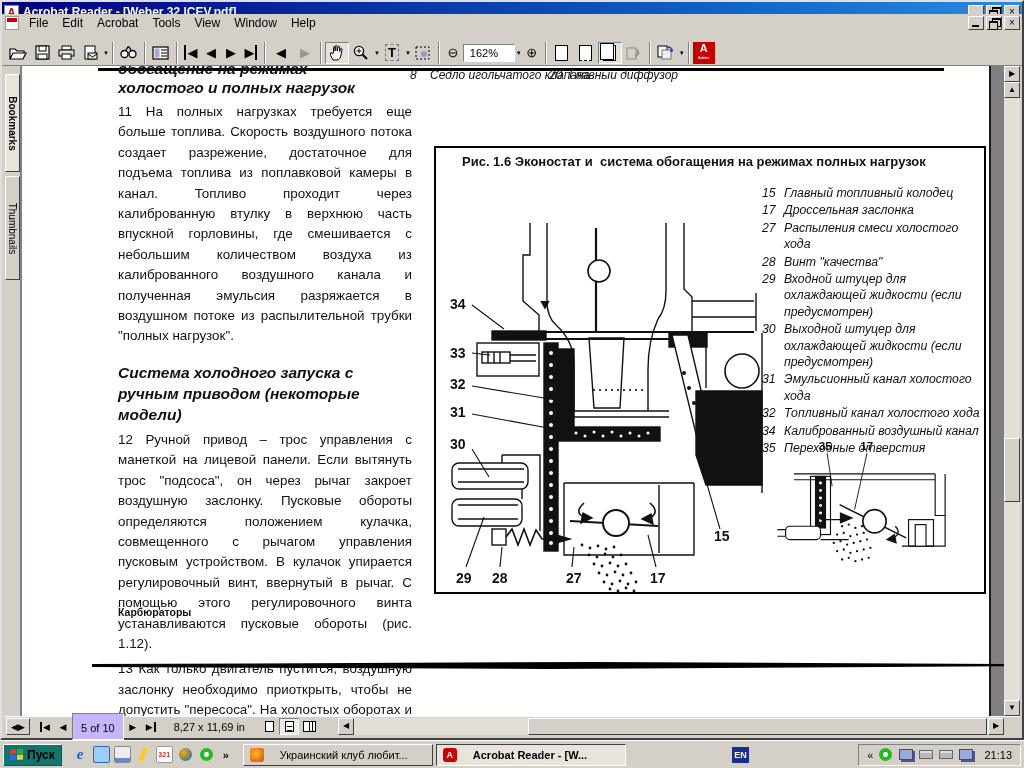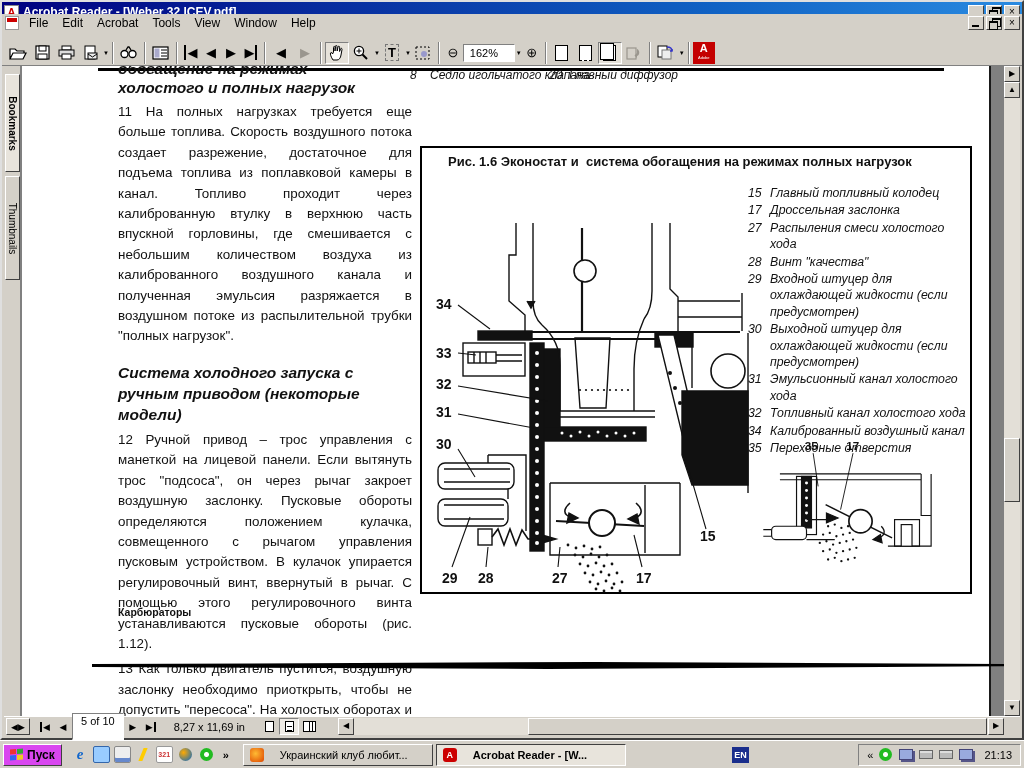--- a/index.html
+++ b/index.html
@@ -95,21 +95,21 @@
     overflow:hidden; font-style:italic; font-size:12px; }
   #topLegend span { position:absolute; white-space:pre; }
   #leftcol { position:absolute; left:96px; top:-7px; width:294px; }
   .h-bi { font-weight:bold; font-style:italic; font-size:15.5px;
     line-height:19px; }
   .bodytxt { font-size:13.4px; line-height:20.4px; text-align:justify;
     margin-top:5px; }
   #h2block { margin-top:15px; line-height:21px; }
   .pagefooter { position:absolute; left:96px; top:540px; font-size:10.5px;
     font-weight:bold; }
-  #figbox { position:absolute; left:398px; top:80px; width:552px;
+  #figbox { position:absolute; left:412px; top:80px; width:552px;
     height:448px; border:2px solid #000; }
   .figcaption { position:absolute; left:26px; top:6px; font-size:13px;
     font-weight:bold; white-space:pre; }
   #figlegend { position:absolute; left:326px; top:37px; width:222px;
     font-style:italic; font-size:12.3px; line-height:16.4px; }
   .legitem { display:flex; margin-bottom:1px; }
   .legnum { width:22px; flex:none; }
   .bottomrule { position:absolute; left:70px; top:596px; width:912px;
     height:7px; background:#000;
     clip-path:polygon(0 30%,55% 0,100% 30%,100% 62%,50% 100%,0 72%); }
@@ -126,22 +126,22 @@
   #vscroll .sbtn.bottom { position:absolute; bottom:0; }
 
   
   #statusbar { position:absolute; left:2px; bottom:2px; right:2px;
     height:20px; background:#d4d0c8; border-top:1px solid #fff;
     display:flex; align-items:center; font-size:11px; }
   .stbtn { width:18px; height:17px; display:flex; align-items:center;
     justify-content:center; font-size:9px; }
   .stbtn.wide { width:24px; border:1px solid;
     border-color:#fff #404040 #404040 #fff; margin-left:2px; }
-  .pagefield { height:27px; background:#ffffff; border:1px solid;
-    border-color:#808080 #fff #fff #808080; padding:1px 8px; font-size:11px; }
+  .pagefield { height:27px; background:#c4b5fd; border:1px solid;
+    border-color:#808080 #fff #fff #808080; padding:8px 8px; font-size:11px; }
   .pgsize { margin:0 14px; }
   .lybtn { width:20px; height:17px; display:flex; align-items:center;
     justify-content:center; }
   .lybtn.pressed { border:1px solid; border-color:#808080 #fff #fff #808080;
     background:#efece6; }
   .mini { width:9px; height:11px; border:1px solid #000; background:#fff;
     position:relative; }
   .mini.cont::after { content:""; position:absolute; left:1px; right:1px;
     top:4px; border-top:1px solid #000; border-bottom:1px solid #000;
     height:3px; }
@@ -154,21 +154,21 @@
   #hthumb { position:absolute; left:190px; right:17px; top:0; height:17px;
     background:#d4d0c8; border:1px solid; border-color:#fff #404040 #404040 #fff; }
   #hscroll .sbtn { height:17px; position:absolute; top:0; }
   #hscroll .sbtn.right { right:0; }
 
   
   #taskbar { position:absolute; left:0; top:740px; width:1024px; height:28px;
     background:#d4d0c8; border-top:1px solid #fff; display:flex;
     align-items:center; padding:0 3px; }
   #startbtn { height:22px; display:flex; align-items:center; gap:3px;
-    padding:0 6px; background:#d946ef; border:1px solid;
+    padding:0 6px; background:#0f766e; border:1px solid;
     border-color:#fff #404040 #404040 #fff; font-weight:bold; font-size:12px; }
   .winflag { width:14px; height:12px; display:grid;
     grid-template-columns:6px 6px; grid-template-rows:5px 5px; gap:1px;
     transform:skewY(-4deg); }
   .winflag i:nth-child(1){background:#e33;} .winflag i:nth-child(2){background:#3a3;}
   .winflag i:nth-child(3){background:#36e;} .winflag i:nth-child(4){background:#ec2;}
   #quicklaunch { display:flex; align-items:center; gap:4px; margin:0 6px;
     padding:0 4px; }
   .qicon { width:17px; height:17px; display:flex; align-items:center;
     justify-content:center; font-size:11px; font-weight:bold; border-radius:2px; }

